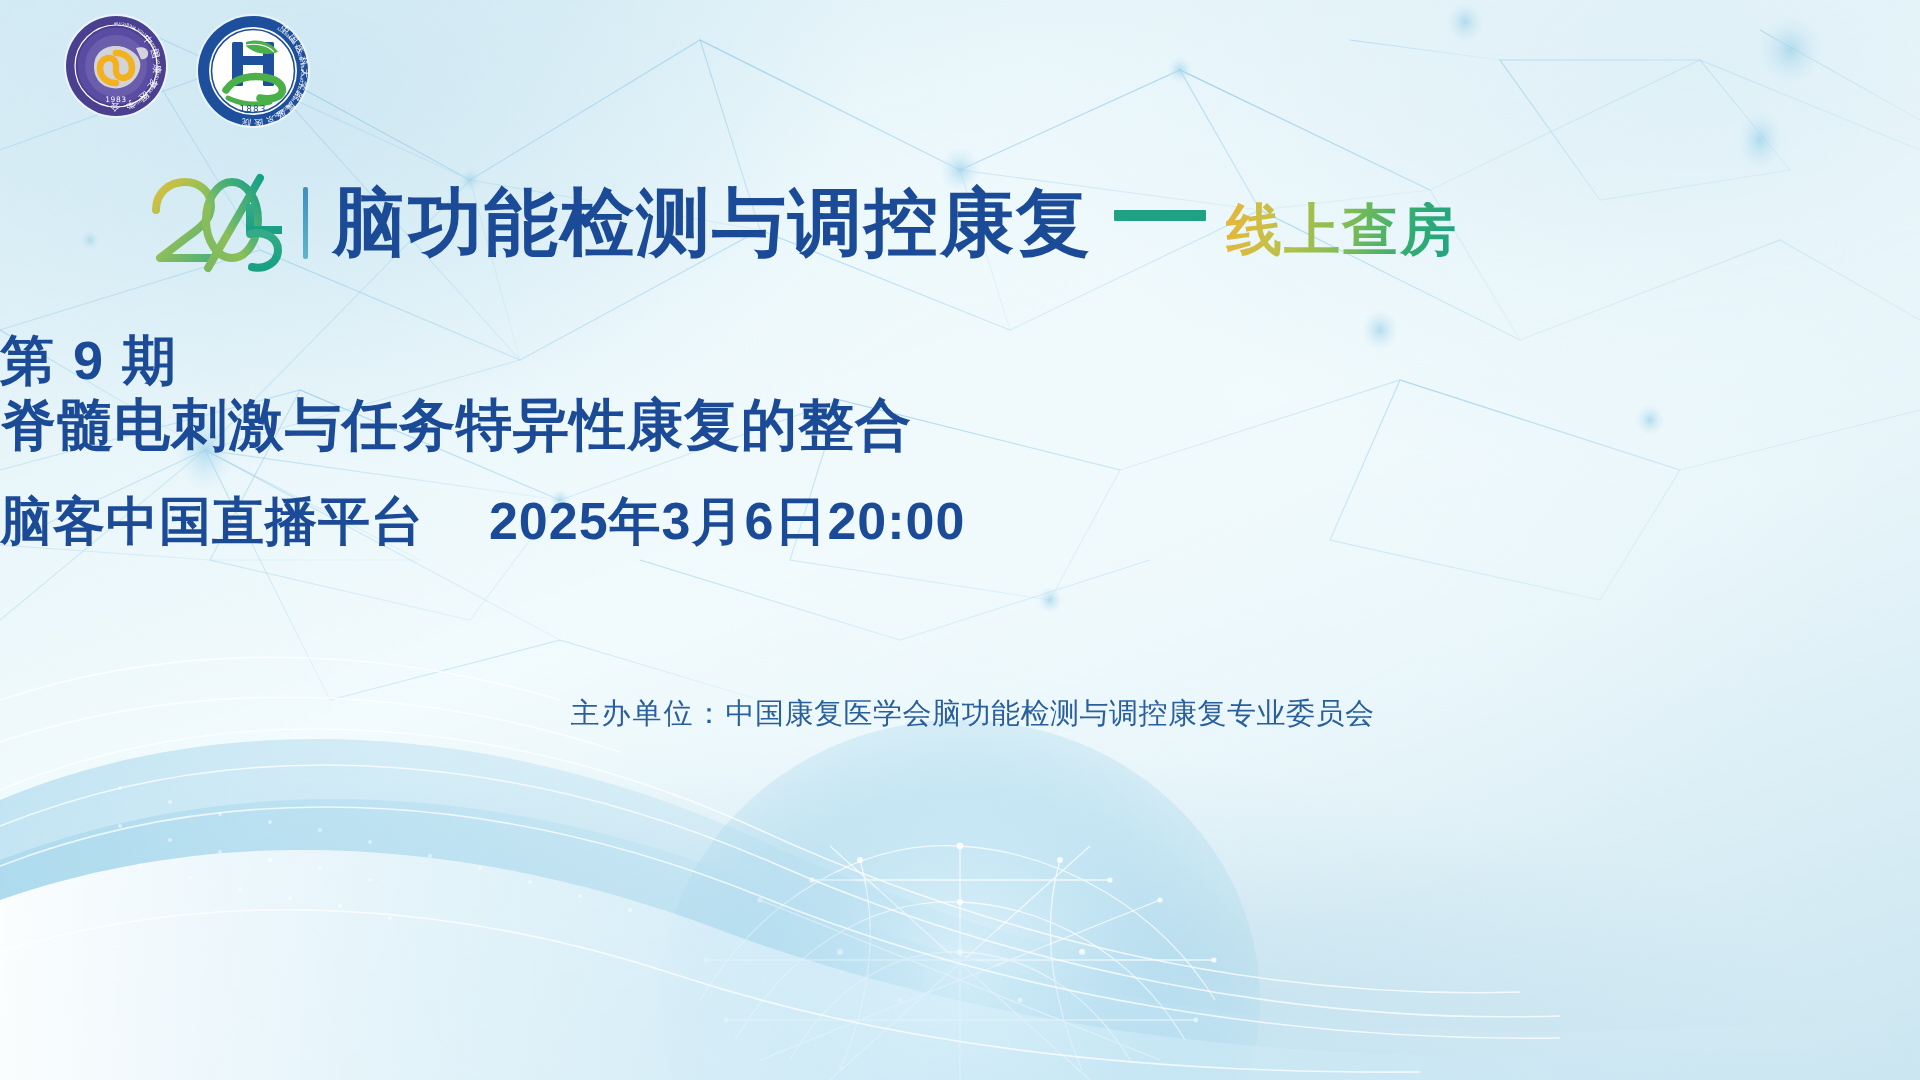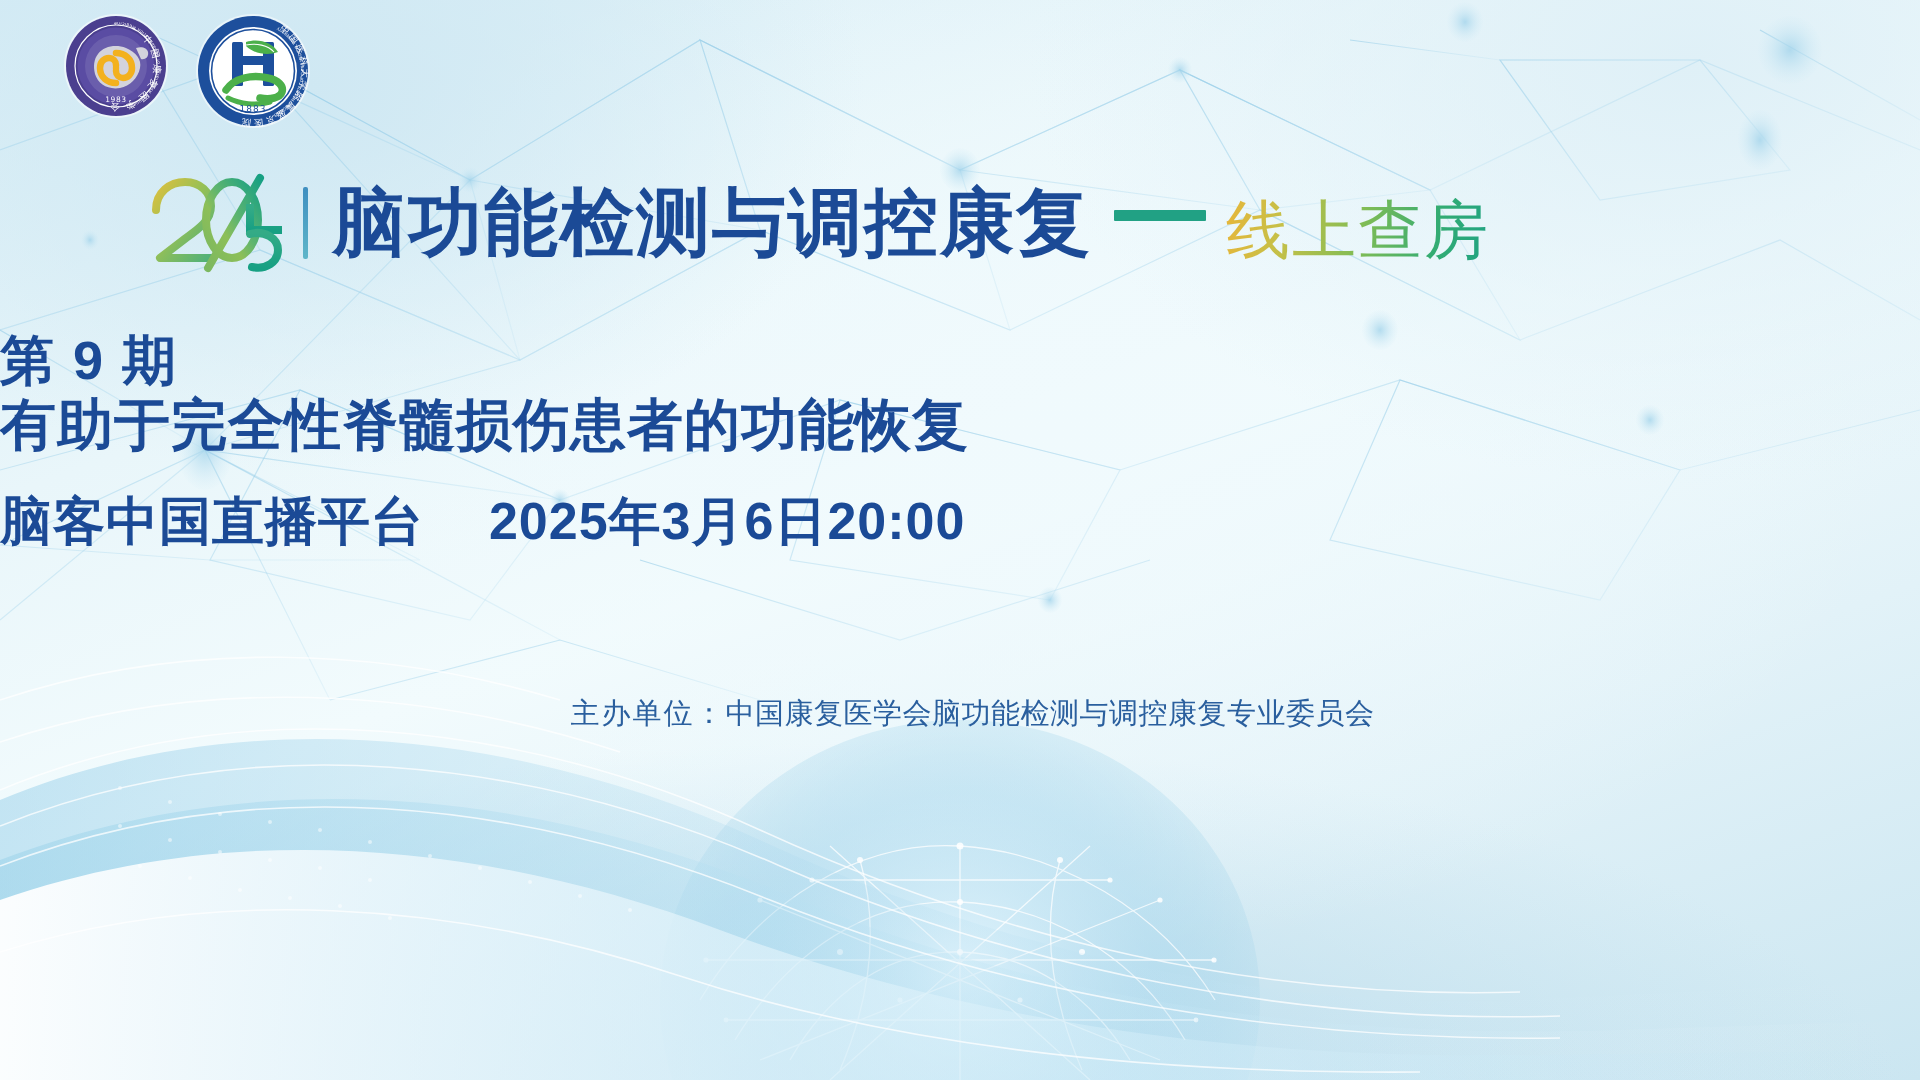--- a/index.html
+++ b/index.html
@@ -36,21 +36,21 @@
   }
   .t-main{
     font-size:74px;font-weight:bold;color:#1b4a96;letter-spacing:2px;
     line-height:1;white-space:nowrap;font-family:"Liberation Sans","DejaVu Sans",sans-serif;
   }
   #title-dash{
     display:inline-block;width:92px;height:11px;background:#21a184;
     margin:0 20px 16px 22px;vertical-align:middle;border-radius:1px;
   }
   .t-accent{
-    font-size:64px;font-weight:normal;letter-spacing:2px;line-height:1;white-space:nowrap;
+    font-size:56px;font-weight:bold;letter-spacing:2px;line-height:1;white-space:nowrap;
     background:linear-gradient(100deg,#e7b63a 0%,#c5c048 22%,#7fbc55 52%,#34ac72 78%,#1fa383 100%);
     -webkit-background-clip:text;background-clip:text;color:transparent;margin-top:13px;
     -webkit-text-fill-color:transparent;
   }
 
   
   #center{position:absolute;left:0;top:330px;width:1920px;z-index:30;}
   #issue{
     font-size:54px;font-weight:bold;color:#1b4a96;line-height:1.12;letter-spacing:2px;
   }
@@ -324,21 +324,21 @@
 
     <div id="title-divider"></div>
 
     <span class="t-main">脑功能检测与调控康复</span>
     <span id="title-dash"></span>
     <span class="t-accent">线上查房</span>
   </div>
 
   <div id="center">
     <div id="issue">第 9 期</div>
-    <div class="sub-line">有助于完全性脊髓损伤患者的功能恢复</div>
+    <div class="sub-line">脊髓电刺激与任务特异性康复的整合</div>
     <div id="platform-line">
       <span>脑客中国直播平台</span>
       <span style="display:inline-block;width:34px;"></span>
       <span>2025年3月6日20:00</span>
     </div>
   </div>
 
   <div id="org">
     <div class="org-line">
       <span class="lbl">主办单位：</span><span>中国康复医学会脑功能检测与调控康复专业委员会</span>

